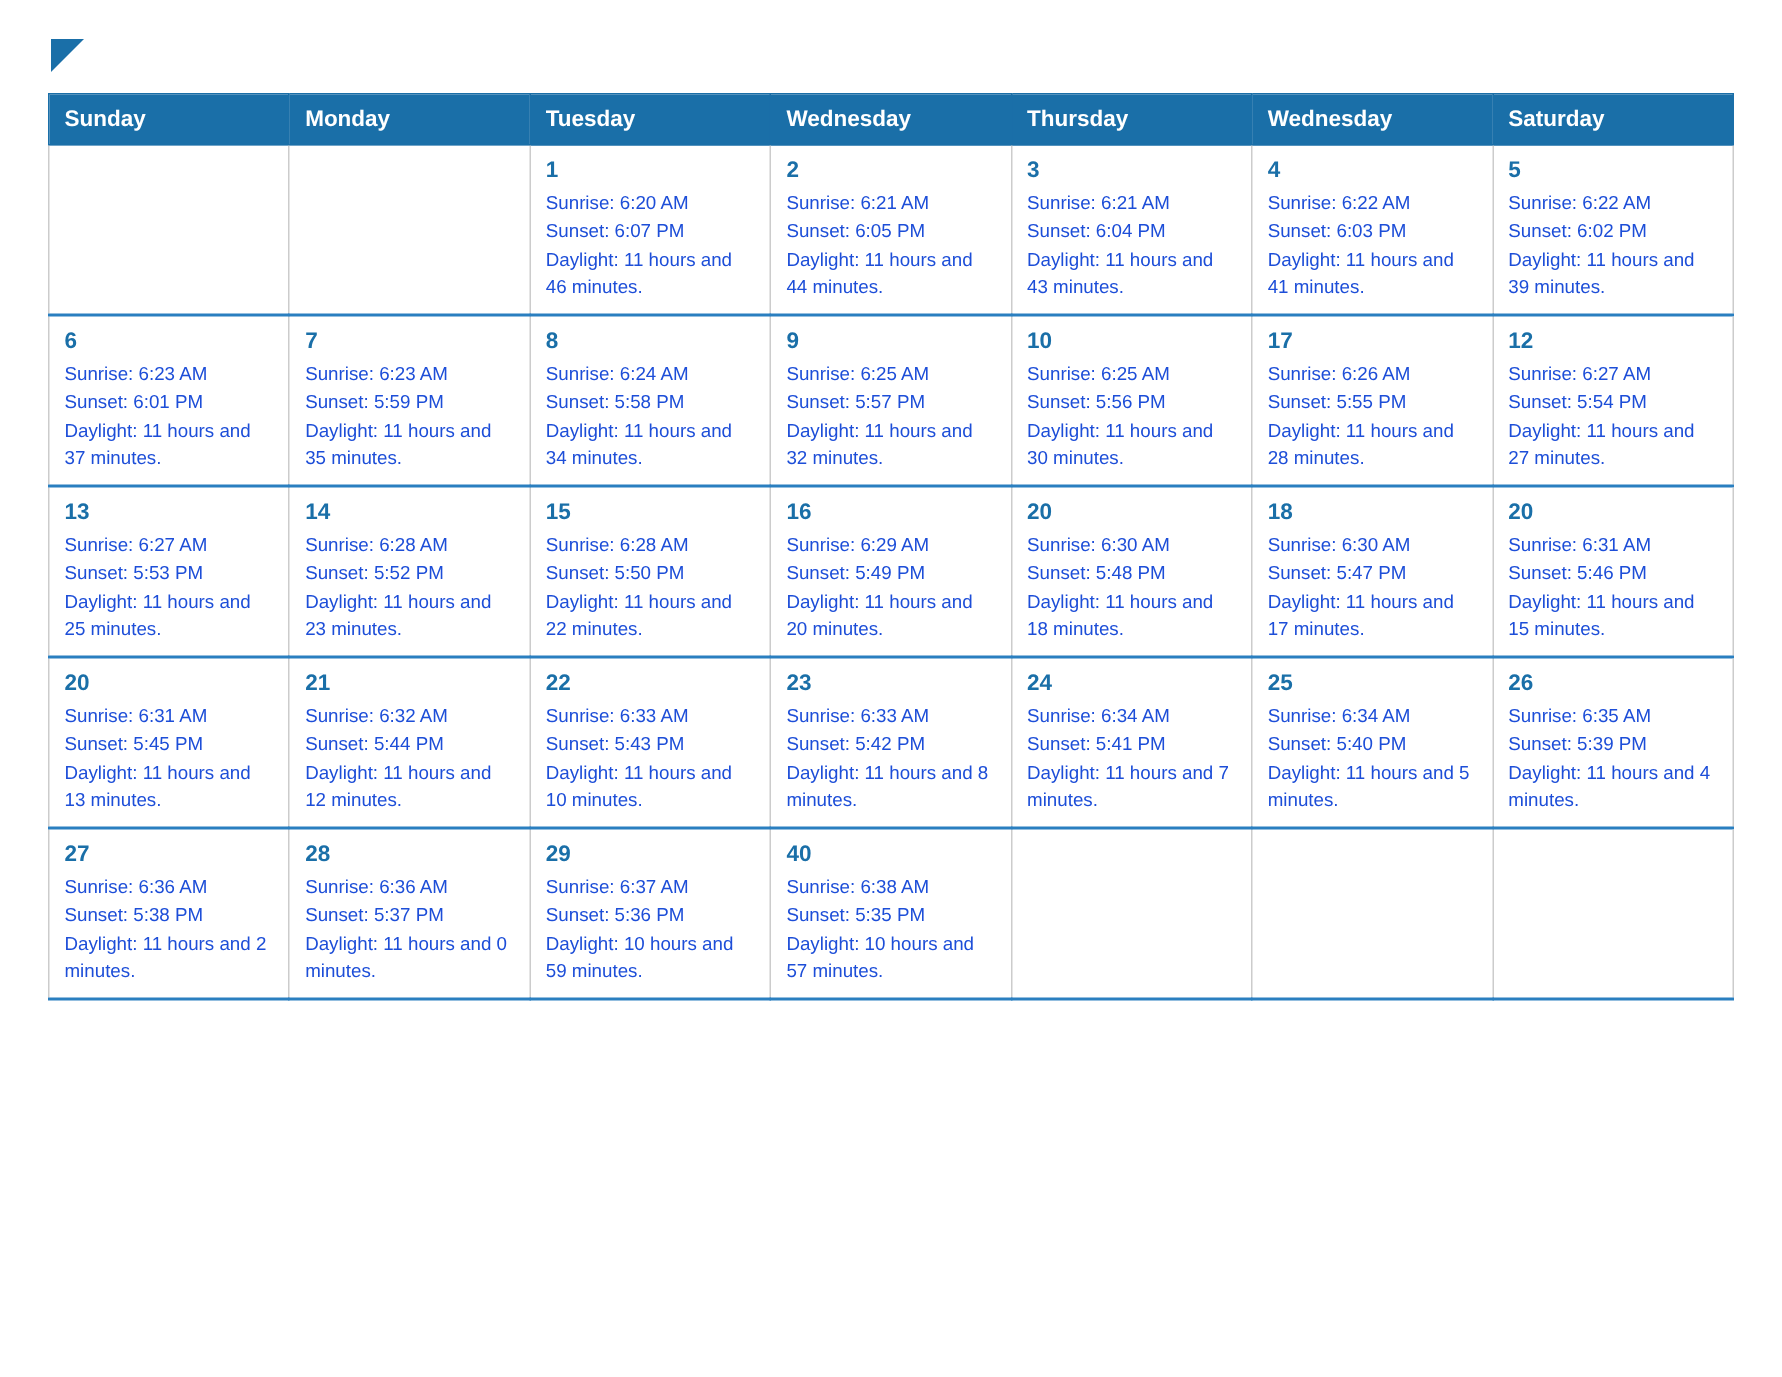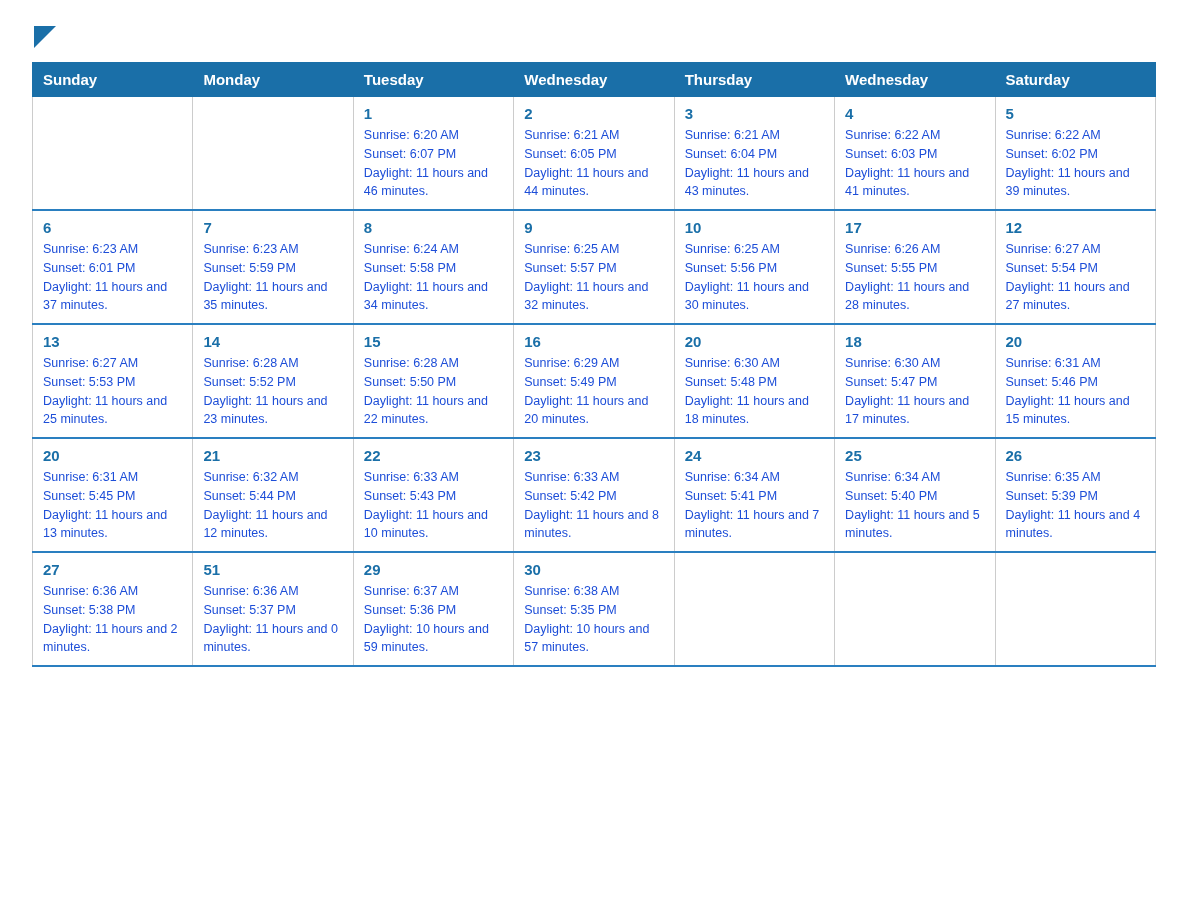--- a/index.html
+++ b/index.html
@@ -248,29 +248,29 @@
           <span class="day-number">26</span>
           <div class="day-detail">Sunrise: 6:35 AM<br>Sunset: 5:39 PM<br>Daylight: 11 hours and 4 minutes.</div>
         </td>
       </tr>
       <tr>
         <td>
           <span class="day-number">27</span>
           <div class="day-detail">Sunrise: 6:36 AM<br>Sunset: 5:38 PM<br>Daylight: 11 hours and 2 minutes.</div>
         </td>
         <td>
-          <span class="day-number">51</span>
+          <span class="day-number">28</span>
           <div class="day-detail">Sunrise: 6:36 AM<br>Sunset: 5:37 PM<br>Daylight: 11 hours and 0 minutes.</div>
         </td>
         <td>
           <span class="day-number">29</span>
           <div class="day-detail">Sunrise: 6:37 AM<br>Sunset: 5:36 PM<br>Daylight: 10 hours and 59 minutes.</div>
         </td>
         <td>
-          <span class="day-number">30</span>
+          <span class="day-number">40</span>
           <div class="day-detail">Sunrise: 6:38 AM<br>Sunset: 5:35 PM<br>Daylight: 10 hours and 57 minutes.</div>
         </td>
         <td class="empty-cell"></td>
         <td class="empty-cell"></td>
         <td class="empty-cell"></td>
       </tr>
     </tbody>
 </table>
 
 </body></html>

